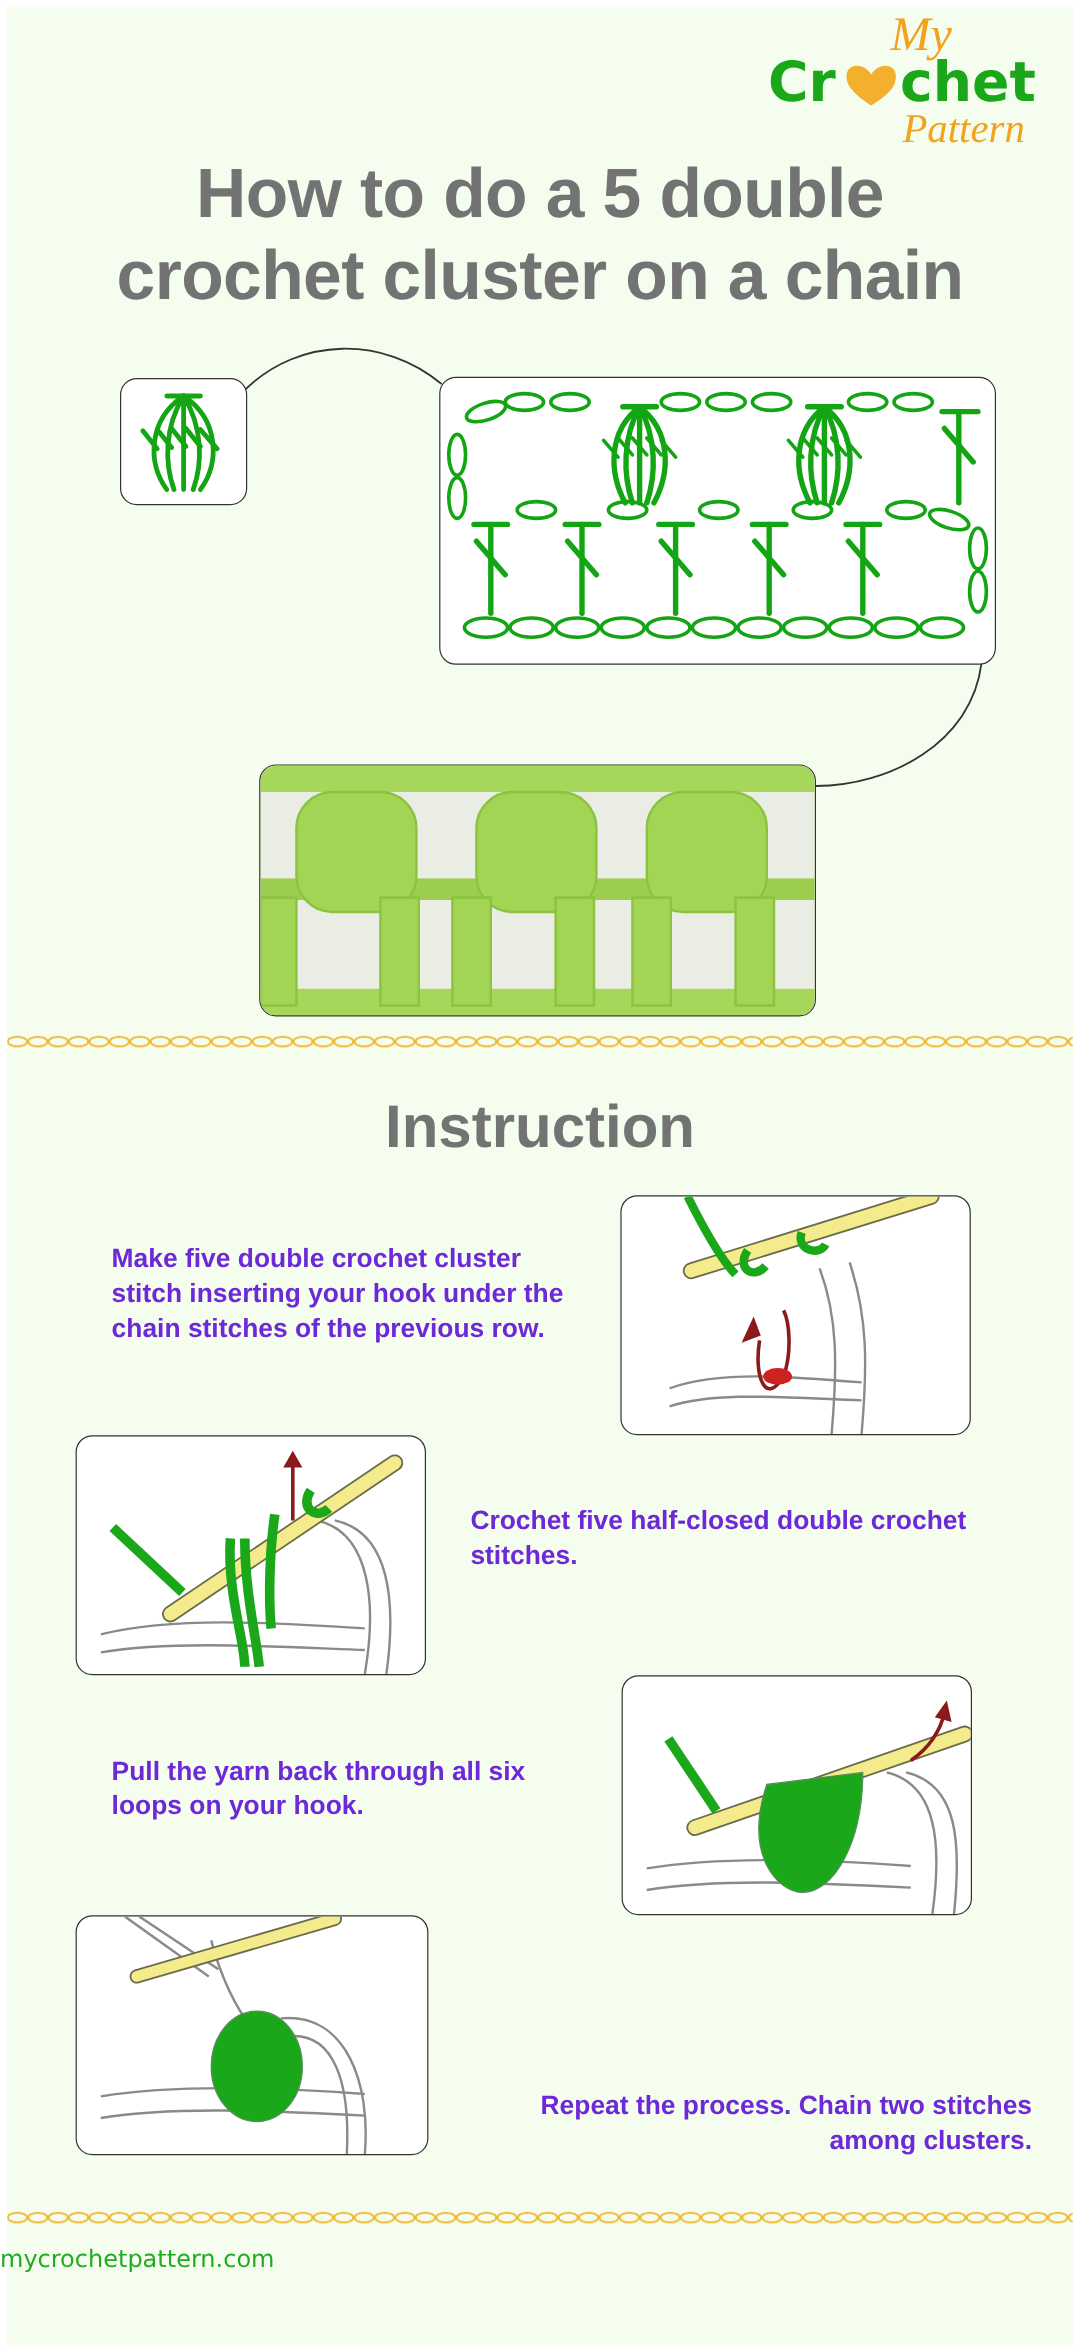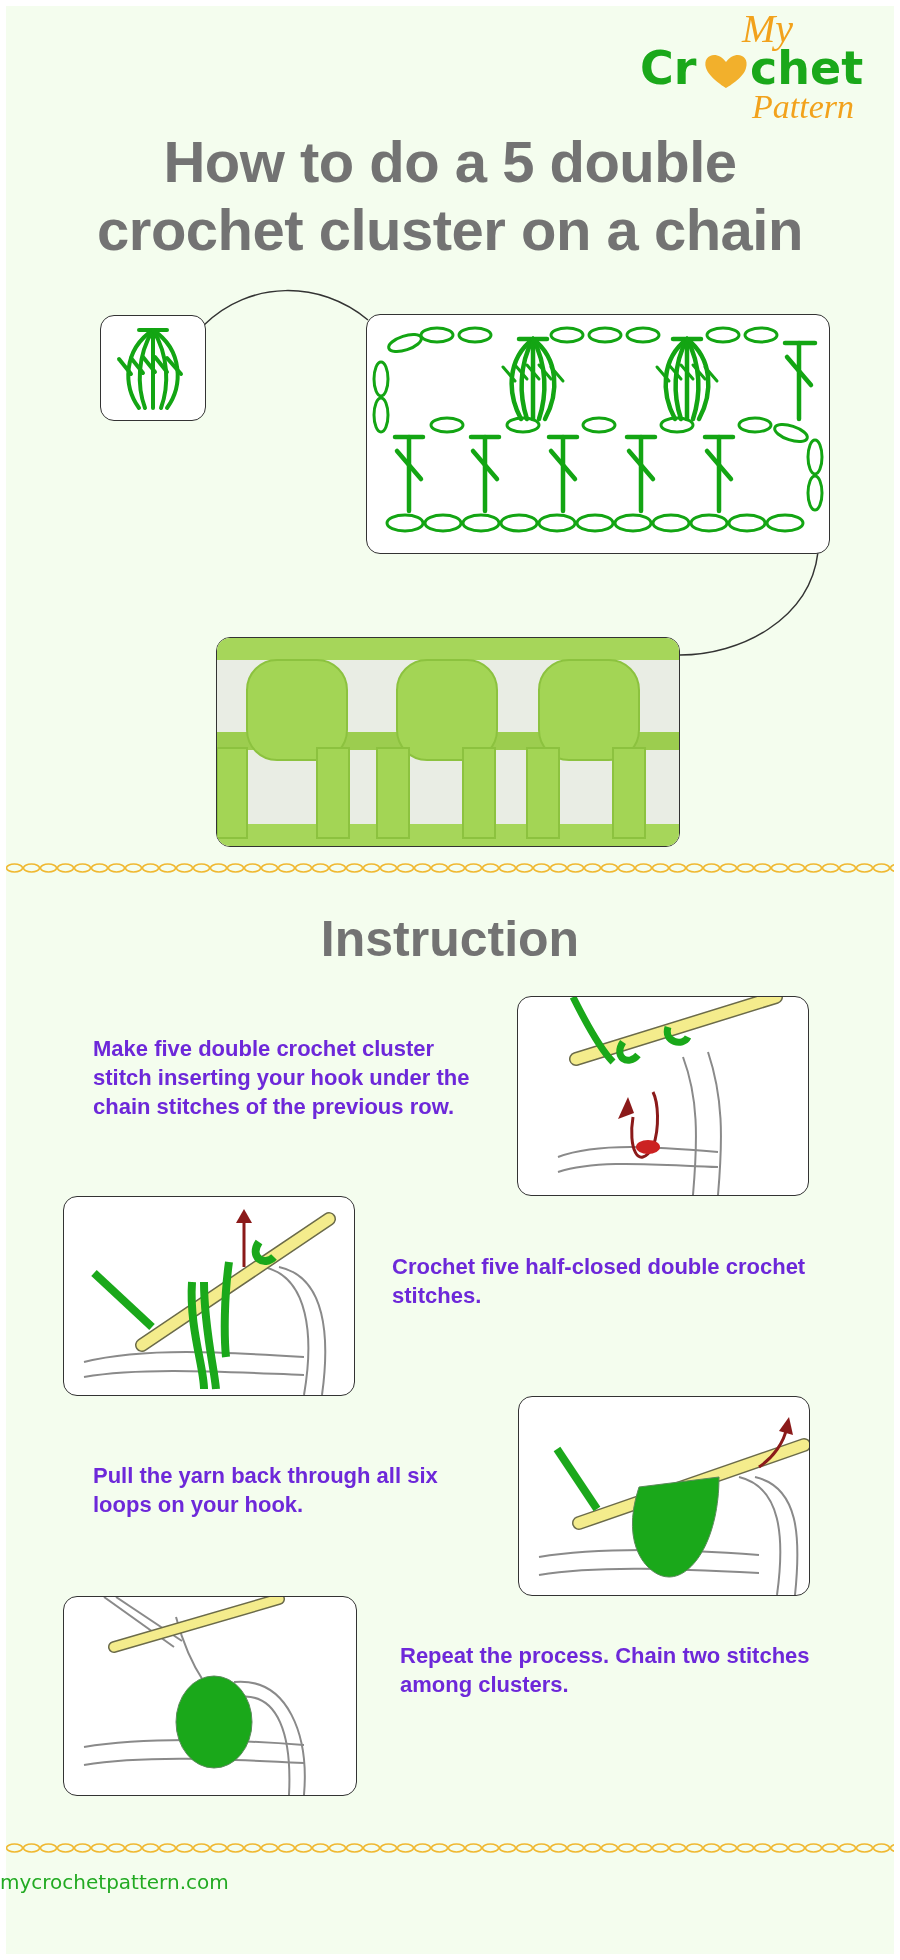--- a/index.html
+++ b/index.html
@@ -259,21 +259,21 @@
         <path d="M175 100 C215 95 228 140 225 198"></path>
       <path d="M20 150 C80 140 160 142 240 148"></path>
         <path d="M20 168 C80 158 160 162 240 166"></path>
       <path d="M112 20 C120 50 130 70 140 85"></path>
     </g>
     <path d="M50 50 L215 2" stroke="#6b6b4a" stroke-width="12" stroke-linecap="round"></path>
     <path d="M50 50 L215 2" stroke="#f4ec8c" stroke-width="9" stroke-linecap="round"></path>
     <ellipse cx="150" cy="125" rx="38" ry="46" fill="#1aa81a" stroke="#5a8a5a" stroke-width="1"></ellipse>
   </svg>
 </div>
-<div class="abs step-text" style="left:400px;top:1641px;width:460px;">Repeat the process. Chain two stitches among clusters.</div>
+<div class="abs step-text" style="left:400px;top:1740px;width:460px;text-align:right;">Repeat the process. Chain two stitches among clusters.</div>
 
 <svg class="abs divider" style="top:1840px;" viewBox="0 0 888 16">
   <defs>
       <pattern id="chainB" width="17" height="16" patternUnits="userSpaceOnUse">
         <ellipse cx="8.5" cy="8" rx="8" ry="4" fill="none" stroke="#f0b830" stroke-width="1.6"></ellipse>
       </pattern>
     </defs>
   <rect width="888" height="16" fill="url(#chainB)"></rect>
 </svg>
 

